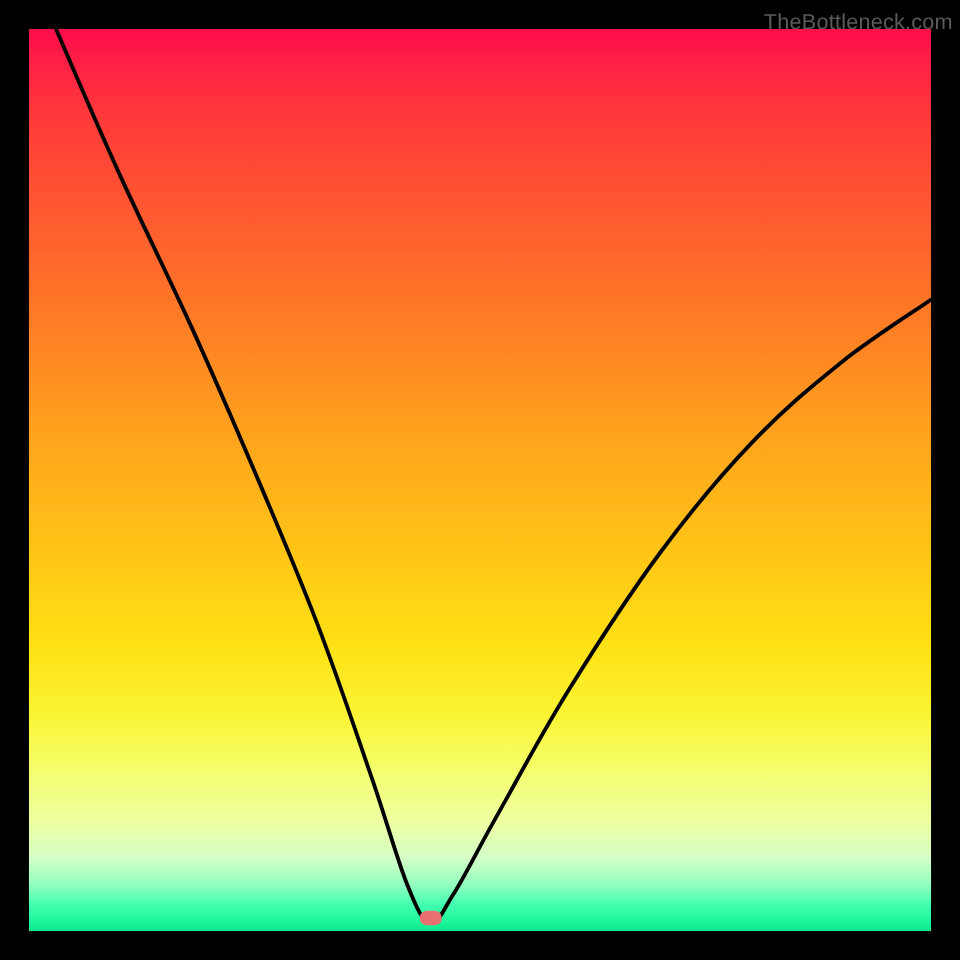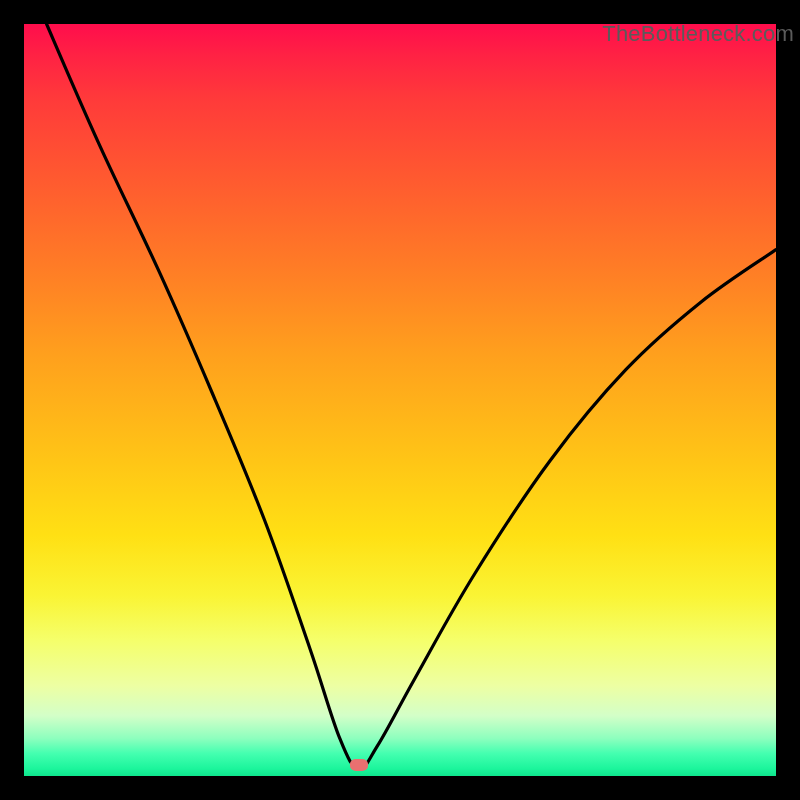--- a/index.html
+++ b/index.html
@@ -38,24 +38,24 @@
       #edffa3 88%,
       #d3ffc8 92%,
       #8dffbe 95%,
       #44ffb0 97%,
       #1cf59c 99%,
       #0fe58d 100%
     );
   }
   .watermark {
     position: absolute;
-    top: 21px;
+    top: 8px;
     right: 6px;
     color: #5b5b5b;
-    font-size: 22px;
+    font-size: 18px;
     font-weight: 500;
     letter-spacing: 0.2px;
     user-select: none;
   }
   .curve-svg {
     position: absolute;
     left: 24px;
     top: 24px;
     width: 752px;
     height: 752px;

